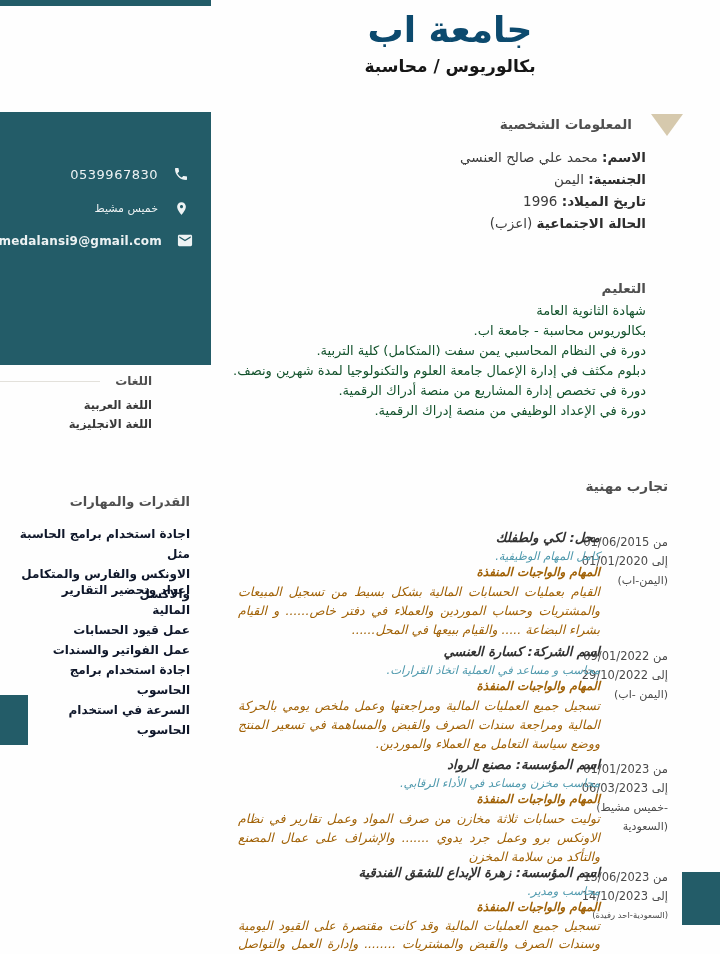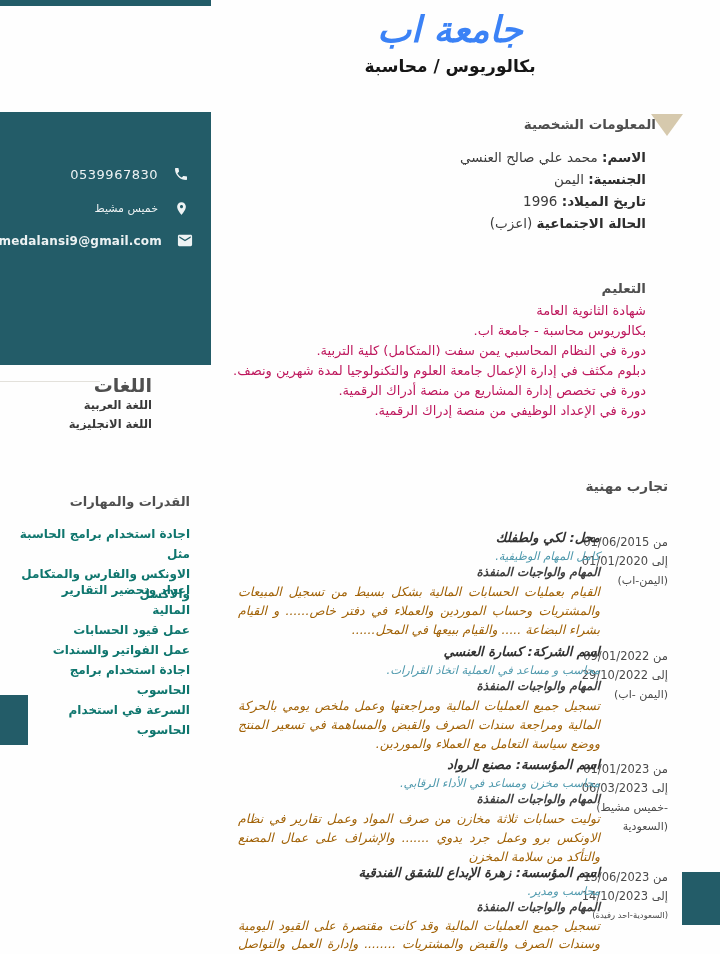--- a/index.html
+++ b/index.html
@@ -9,62 +9,62 @@
     font-family:"DejaVu Sans",sans-serif;color:#3c3c3c;
   }
   
   .top-bar{position:absolute;left:0;top:0;width:211px;height:6px;background:#235c68;}
   .sidebar{position:absolute;left:0;top:112px;width:211px;height:253px;background:#235c68;}
   .square-left{position:absolute;left:0;top:695px;width:28px;height:50px;background:#235c68;}
   .square-right{position:absolute;left:682px;top:872px;width:38px;height:53px;background:#235c68;}
 
   
   .header{position:absolute;left:180px;top:8px;width:540px;text-align:center;}
-  .title{font-size:36px;font-weight:bold;color:#3b82f6;line-height:1.2;font-style:italic;}
+  .title{font-size:36px;font-weight:bold;color:#0c4a6e;line-height:1.2;}
   .subtitle{margin-top:5px;font-size:17px;font-weight:bold;color:#161616;}
 
   
   .contact-row{position:absolute;display:flex;align-items:center;direction:rtl;color:#edf2f3;text-align:center;}
   .contact-row .ico{display:flex;align-items:center;justify-content:center;width:20px;flex:0 0 20px;}
   .contact-row .txt{margin-right:13px;white-space:nowrap;}
   .row-phone{top:54px;right:20px;font-size:13px;letter-spacing:.5px;}
   .row-location{top:88px;right:20px;font-size:11px;}
   .row-email{top:120px;right:16px;font-size:12px;font-weight:bold;letter-spacing:.2px;}
 
   
   .sec-heading{position:absolute;font-weight:bold;color:#4f4f4f;font-size:13.5px;text-align:right;}
 
   
   .triangle{position:absolute;left:651px;top:114px;width:0;height:0;
     border-left:16px solid transparent;border-right:16px solid transparent;border-top:22px solid #d6c9ad;}
   .personal-fields{position:absolute;right:74px;top:146px;text-align:right;font-size:13.5px;line-height:22px;color:#3c3c3c;}
   .personal-fields .lbl{font-weight:bold;color:#2e2e2e;}
 
   
-  .education-list{position:absolute;right:74px;top:301px;text-align:right;font-size:13px;line-height:20px;color:#be185d;}
+  .education-list{position:absolute;right:74px;top:301px;text-align:right;font-size:13px;line-height:20px;color:#14532d;}
 
   
   .lang-rule{position:absolute;left:0;top:381px;width:100px;height:1px;background:#e3e1db;}
   .languages-list{position:absolute;right:568px;top:396px;text-align:right;font-size:11.5px;line-height:19px;font-weight:600;color:#383838;}
 
   
-  .skills-group{position:absolute;text-align:right;font-size:12px;font-weight:bold;color:#0f766e;line-height:20px;}
+  .skills-group{position:absolute;text-align:right;font-size:12px;font-weight:bold;color:#0f172a;line-height:20px;}
   .skills-g1{right:530px;top:524px;}
   .skills-g2{right:530px;top:580px;margin-left:40px;}
 
   
   .exp-entry{position:absolute;left:0;width:720px;}
   .exp-dates{position:absolute;right:52px;top:15px;width:104px;text-align:right;
     font-size:11.5px;line-height:19px;color:#4a4a4a;}
   .exp-loc{font-size:11px;}
   .exp-loc.tiny{font-size:8.5px;white-space:nowrap;}
   .exp-content{position:absolute;right:120px;top:12px;width:362px;text-align:right;font-style:italic;}
   .exp-title{font-size:13px;font-weight:bold;color:#323232;}
   .exp-role{margin-top:4px;font-size:11.5px;color:#4f99ad;}
-  .exp-duties{margin-top:2px;font-size:12px;font-weight:bold;color:#404040;}
+  .exp-duties{margin-top:2px;font-size:12px;font-weight:bold;color:#a16207;}
   .exp-body{margin-top:3px;font-size:12.5px;line-height:19px;color:#a16207;text-align:justify;}
   .e4 .exp-body{line-height:18px;}
 </style>
 </head>
 <body>
 
 <div class="page">
 
   <div class="top-bar"></div>
 
@@ -94,41 +94,41 @@
       <span class="ico">
         <svg width="21" height="17" viewBox="0 0 24 24">
             <path fill="#eef3f4" d="M20 4H4c-1.1 0-1.99.9-1.99 2L2 18c0 1.1.9 2 2 2h16c1.1 0 2-.9 2-2V6c0-1.1-.9-2-2-2zm0 4l-8 5-8-5V6l8 5 8-5v2z"></path>
           </svg>
       </span>
       <span class="txt">mohamedalansi9@gmail.com</span>
     </div>
   </div>
 
   <div class="triangle"></div>
-  <div class="sec-heading" style="right:64px;top:116px;">المعلومات الشخصية</div>
+  <div class="sec-heading" style="right:88px;top:116px;">المعلومات الشخصية</div>
 
   <div class="personal-fields">
     <div><span class="lbl">الاسم:</span> <span>محمد علي صالح العنسي</span></div>
     <div><span class="lbl">الجنسية:</span> <span>اليمن</span></div>
     <div><span class="lbl">تاريخ الميلاد:</span> <span>1996</span></div>
     <div><span class="lbl">الحالة الاجتماعية</span> <span>(اعزب)</span></div>
   </div>
 
   <div class="sec-heading" style="right:74px;top:280px;">التعليم</div>
   <div class="education-list">
     <div>شهادة الثانوية العامة</div>
     <div>بكالوريوس محاسبة - جامعة اب.</div>
     <div>دورة في النظام المحاسبي يمن سفت (المتكامل) كلية التربية.</div>
     <div>دبلوم مكثف في إدارة الإعمال جامعة العلوم والتكنولوجيا لمدة شهرين ونصف.</div>
     <div>دورة في تخصص إدارة المشاريع من منصة أدراك الرقمية.</div>
     <div>دورة في الإعداد الوظيفي من منصة إدراك الرقمية.</div>
   </div>
 
   <div class="lang-rule"></div>
-  <div class="sec-heading" style="right:568px;top:374px;font-size:19px;">اللغات</div>
+  <div class="sec-heading" style="right:568px;top:374px;font-size:12px;">اللغات</div>
   <div class="languages-list">
     <div>اللغة العربية</div>
     <div>اللغة الانجليزية</div>
   </div>
 
   <div class="sec-heading" style="right:530px;top:494px;font-size:13px;">القدرات والمهارات</div>
   <div class="skills-group skills-g1">
     <div>اجادة استخدام برامج الحاسبة مثل</div>
     <div>الاونكس والفارس والمتكامل والاكسل</div>
   </div>

